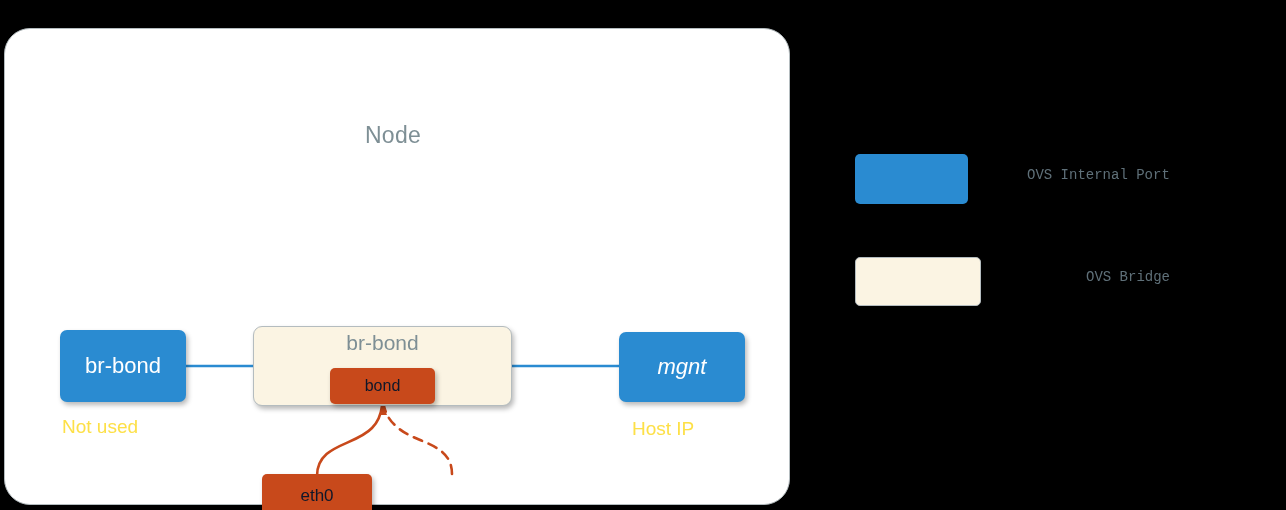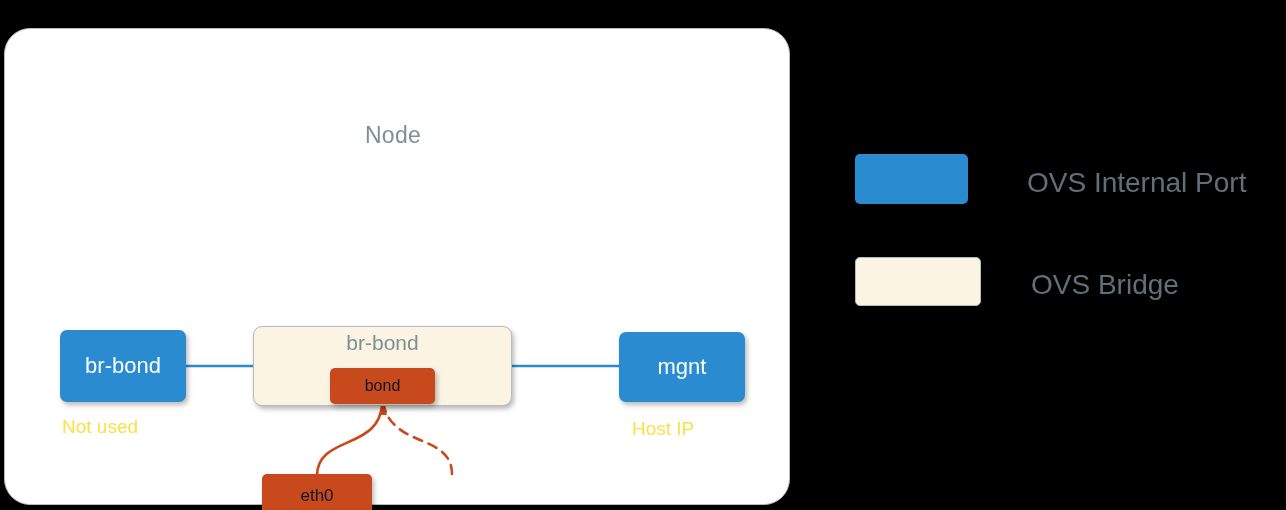--- a/index.html
+++ b/index.html
@@ -76,21 +76,21 @@
   .box-bridge {
     background: #fbf4e3;
     border: 1px solid #b4bcbf;
     border-radius: 9px;
     box-shadow: 2px 3px 5px rgba(0,0,0,0.28);
     align-items: flex-start;
     justify-content: center;
   }
 
   #brbond-left  { left: 60px;  top: 306px; width: 126px; height: 72px; font-size: 22px; }
-  #mgnt         { left: 619px; top: 308px; width: 126px; height: 70px; font-size: 22px; }
+  #mgnt         { left: 619px; top: 308px; width: 126px; height: 70px; font-size: 22px; font-style: italic; }
   #bridge       { left: 253px; top: 302px; width: 259px; height: 80px; }
   #bridge-label {
     position: absolute;
     left: 253px;
     top: 307px;
     width: 259px;
     text-align: center;
     font-size: 21px;
     color: #7e8f95;
     white-space: nowrap;
@@ -120,26 +120,27 @@
     border-radius: 5px;
   }
   #legend-swatch-bridge {
     left: 855px; top: 233px; width: 126px; height: 49px;
     background: #fbf4e3;
     border: 1px solid #b4bcbf;
     border-radius: 5px;
   }
   .legend-label {
     position: absolute;
-    font-size: 28px;
+    font-size: 14px;
     color: #5f7079;
     white-space: nowrap;
+    font-family: Liberation Mono, monospace;
   }
   #legend-label-port   { left: 1027px; top: 143px; }
-  #legend-label-bridge { left: 1031px; top: 245px; }
+  #legend-label-bridge { left: 1086px; top: 245px; }
 </style>
 </head>
 <body>
 
 <div id="canvas">
 
   <div class="node-container"></div>
   <div class="node-title">Node</div>
 
   <svg class="links" viewBox="0 0 790 510">

